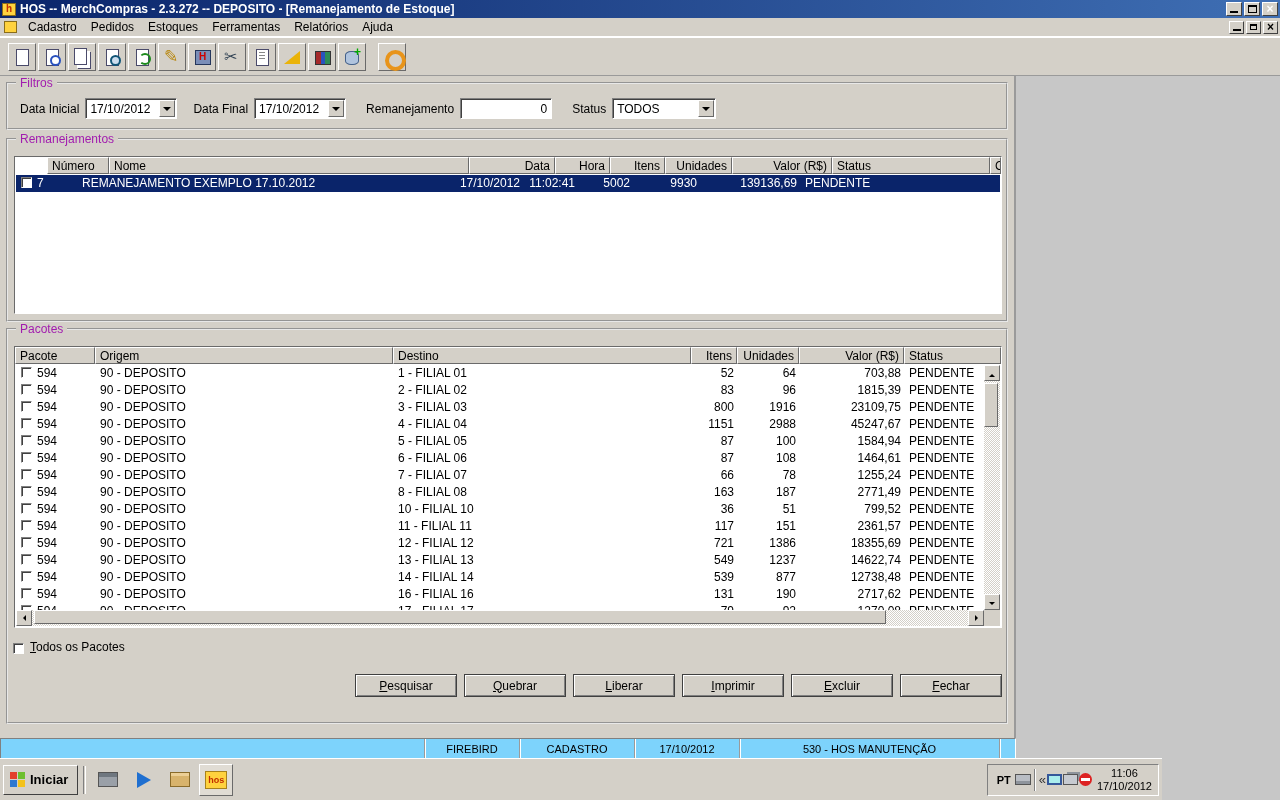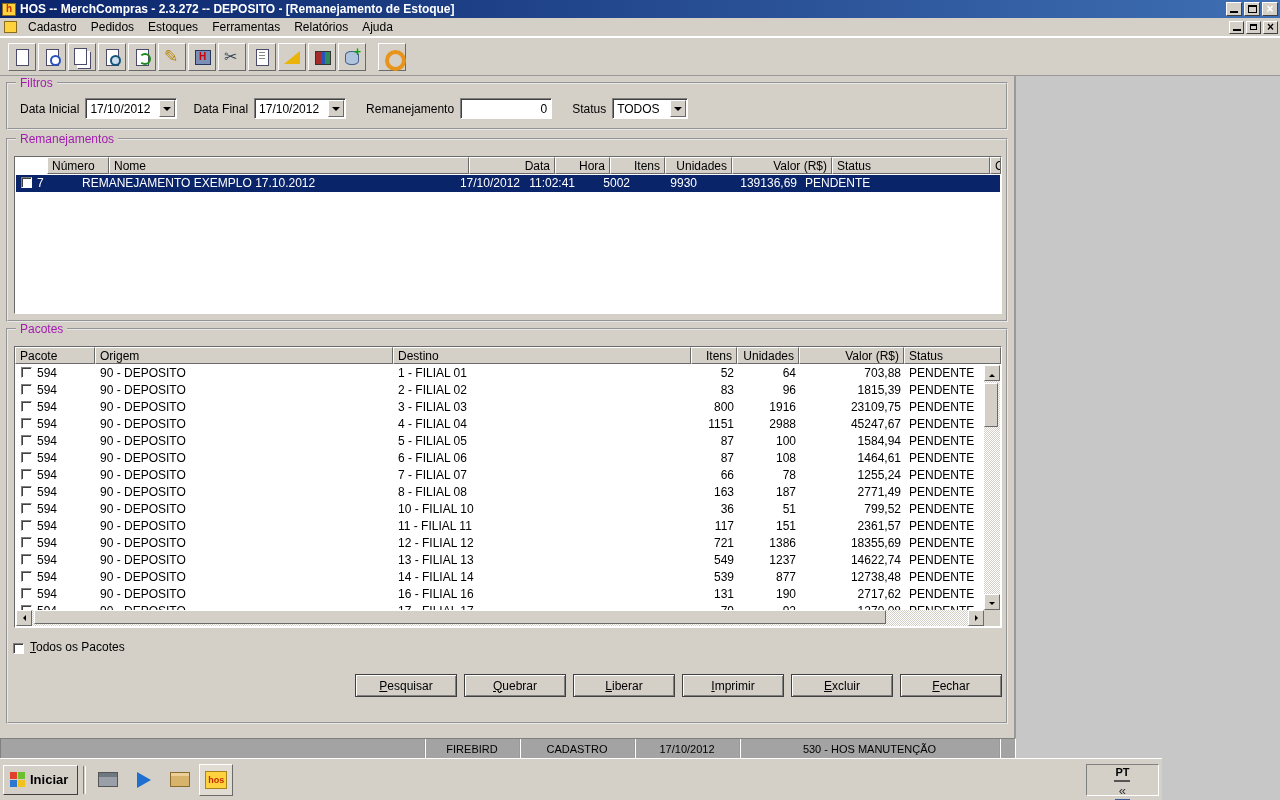--- a/index.html
+++ b/index.html
@@ -69,21 +69,21 @@
   .gb-filtros { left:6px; top:6px; width:1002px; height:48px; }
   .filter-row { display:flex; align-items:center; margin-top:14px; padding-left:12px; }
   .lbl { margin-right:6px; white-space:nowrap; }
   .combo, .field { display:inline-flex; align-items:center; width:92px; height:21px; background:#fff;
     border:1px solid; border-color:#808080 #fff #fff #808080; box-shadow:inset 1px 1px 0 #404040; }
   .combo-text { flex:1; padding:0 4px; white-space:nowrap; overflow:hidden; }
   .combo-btn { width:16px; height:17px; margin:1px; background:#d4d0c8; border:1px solid;
     border-color:#fff #6a6a6a #6a6a6a #fff; display:flex; align-items:center; justify-content:center; }
   .tri { width:0; height:0; border:4px solid transparent; border-top-color:#000; margin-top:4px; }
   .field input { width:100%; height:100%; border:0; outline:0; text-align:right; padding:0 4px; font:inherit; background:transparent; }
-  .ml16 { margin-left:16px; } .ml20 { margin-left:20px; } .status-combo { width:76px; }
+  .ml16 { margin-left:16px; } .ml20 { margin-left:20px; } .status-combo { width:104px; }
 
   .gb-reman   { left:6px; top:62px;  width:1002px; height:184px; }
   .gb-pacotes { left:6px; top:252px; width:1002px; height:396px; }
 
   .grid { position:absolute; left:6px; top:16px; width:988px; background:#fff;
     border:1px solid; border-color:#6a6a6a #fff #fff #6a6a6a; }
   .reman-grid { height:158px;padding-left:32px; }
   .pacotes-grid { height:282px; }
   .ghead { display:flex; height:17px; background:#d4d0c8; }
   .hc { flex-shrink:0; min-width:0; padding:1px 4px; white-space:nowrap; overflow:hidden; background:#d4d0c8;
@@ -135,21 +135,21 @@
   .todos-row { position:absolute; left:12px; top:564px; display:flex; align-items:center; }
   .todos-row .cb { margin-right:6px; }
   .todos-label { display:inline-block; }
   .todos-label::first-letter { text-decoration:underline; }
   .actions { position:absolute; right:12px; top:598px; display:flex; gap:7px; }
   .action-btn { width:102px; height:23px; background:#d4d0c8; border:1px solid #404040;
     box-shadow:inset 1px 1px 0 #fff, inset -1px -1px 0 #808080; font:inherit; }
   .action-btn .al { display:block; }
   .action-btn .al::first-letter { text-decoration:underline; }
 
-  .statusbar { position:absolute; left:0; top:662px; width:1016px; height:21px; background:#a3a3a3;
+  .statusbar { position:absolute; left:0; top:662px; width:1016px; height:21px; background:#7dd3fc;
     border:1px solid; border-color:#808080 #fff #fff #808080; display:flex; font-size:11px; }
   .sb-panel { height:100%; display:flex; align-items:center; justify-content:center; white-space:nowrap;
     border-right:1px solid #9a9a9a; box-shadow:1px 0 0 #fff; overflow:hidden; }
   .statusbar > :nth-child(1){width:424px;} .statusbar > :nth-child(2){width:95px;}
   .statusbar > :nth-child(3){width:115px;} .statusbar > :nth-child(4){width:105px;}
   .statusbar > :nth-child(5){width:260px;} .statusbar > :nth-child(6){flex:1; border-right:0; box-shadow:none;}
 
   
   .taskbar { position:absolute; left:0; top:758px; width:1162px; height:42px; background:#d4d0c8;
     border-top:1px solid #fff; display:flex; align-items:center; padding:8px 3px; }
@@ -165,21 +165,21 @@
     box-shadow:inset 0 4px 0 #6f7780; }
   [data-icon="quick-launch-shell"] .ql-ico { width:0; height:0; border-left:14px solid #1f6fd0;
     border-top:8px solid transparent; border-bottom:8px solid transparent; }
   [data-icon="quick-launch-files"] .ql-ico { width:20px; height:15px; background:#d8b36c; border:1px solid #8a6b2a;
     box-shadow:inset 0 3px 0 #eccf96; }
   [data-icon="quick-launch-hos"] { border-color:#fff #6a6a6a #6a6a6a #fff; background:#e0dcd4; }
   [data-icon="quick-launch-hos"] .ql-ico { width:22px; height:18px; background:#ffd23e; border:1px solid #a8821a; }
   .ql-label { position:absolute; left:0; right:0; top:10px; text-align:center; font-size:9px; font-weight:bold; color:#c23000; }
 
   .systray { margin-left:auto; height:32px; display:flex; align-items:center; gap:1px; padding:0 6px;
-    border:1px solid; border-color:#808080 #fff #fff #808080;flex-direction:column; }
+    border:1px solid; border-color:#808080 #fff #fff #808080; }
   .tray-lang { font-size:11px; font-weight:bold; padding:1px 3px; }
   .tray-sep { width:2px; height:22px; border-left:1px solid #808080; border-right:1px solid #fff; margin:0 2px; }
   .tray-ico { display:inline-block; }
   .ico-printer { width:16px; height:11px; background:#b9bdc4; border:1px solid #555; box-shadow:inset 0 -3px 0 #8e949c; }
   .ico-chev { font-size:13px; line-height:14px; color:#333; }
   .ico-display { width:15px; height:11px; background:#aee; border:2px solid #35589a; }
   .ico-network { width:15px; height:11px; background:#c7cbd1; border:1px solid #555; box-shadow:3px -3px 0 -1px #8e949c; }
   .ico-alert { width:13px; height:13px; border-radius:50%; background:#d22; position:relative; }
   .ico-alert::after { content:""; position:absolute; left:2px; top:5px; width:9px; height:3px; background:#fff; }
   .tray-clock { text-align:center; font-size:11px; line-height:13px; margin-left:4px; white-space:nowrap; }

